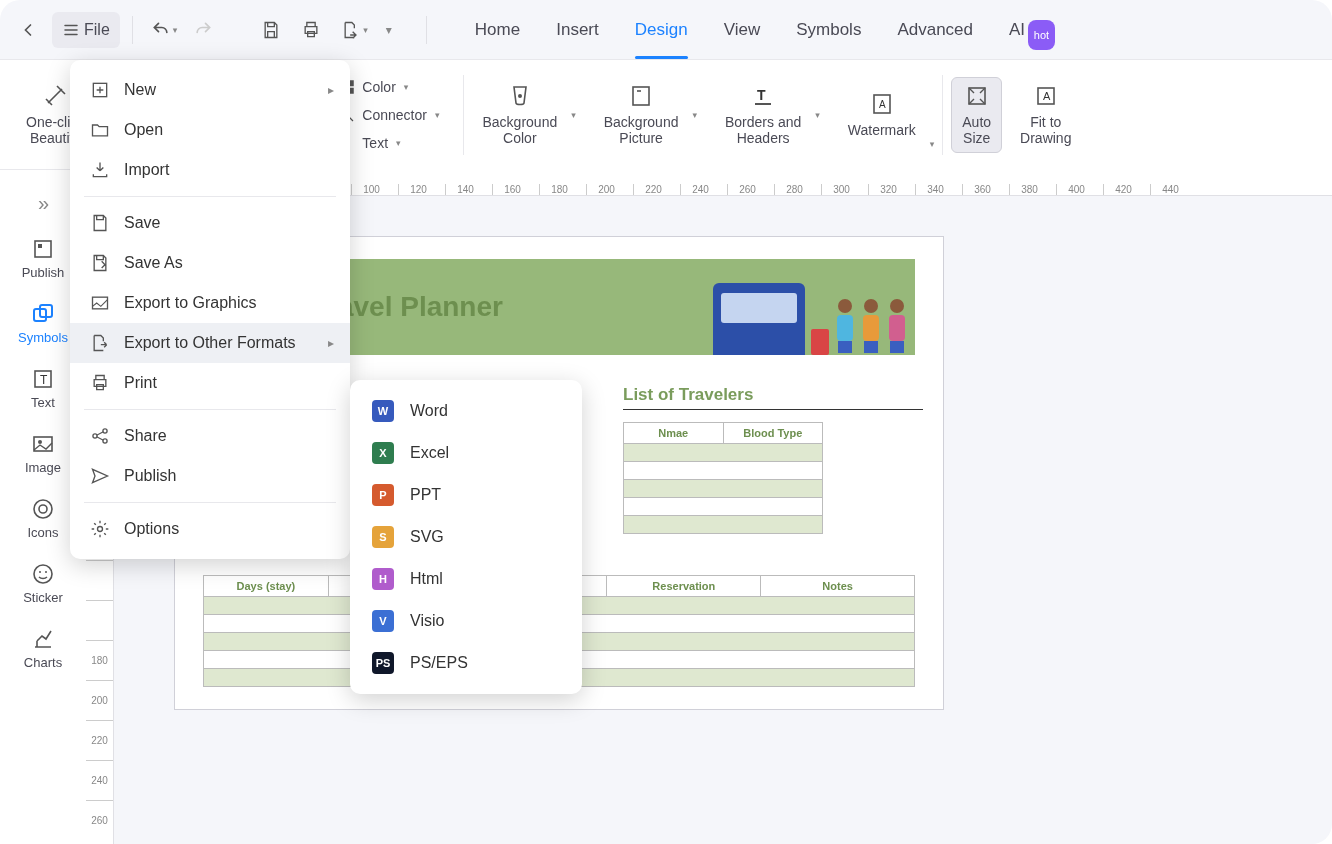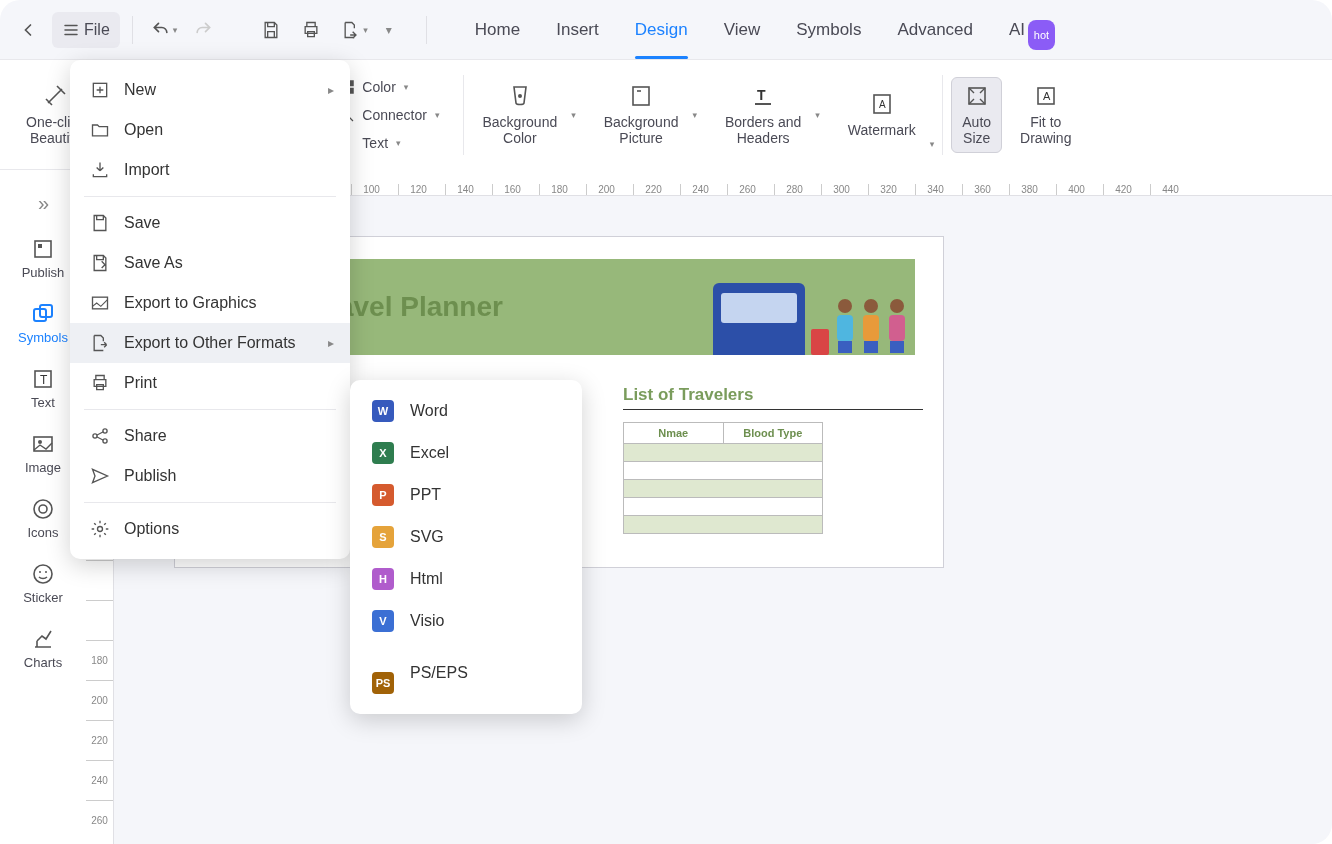--- a/index.html
+++ b/index.html
@@ -83,21 +83,21 @@
 .file-menu { position: absolute; left: 70px; top: 60px; width: 280px; background: #fff; border-radius: 10px; box-shadow: 0 6px 24px rgba(0,0,0,0.18); padding: 10px 0; z-index: 100; }
 .file-menu-item { display: flex; align-items: center; gap: 14px; padding: 10px 20px; font-size: 16px; color: #333; cursor: pointer; position: relative; }
 .file-menu-item.highlighted { background: #eef0f4; }
 .file-menu-item .chev { position: absolute; right: 16px; color: #888; font-size: 12px; }
 .file-menu-sep { height: 1px; background: #e8e8ec; margin: 6px 14px; }
 
 
 .export-submenu { position: absolute; left: 350px; top: 380px; width: 232px; background: #fff; border-radius: 10px; box-shadow: 0 6px 24px rgba(0,0,0,0.18); padding: 10px 0; z-index: 101; }
 .export-submenu .sub-item { display: flex; align-items: center; gap: 16px; padding: 10px 22px; font-size: 16px; color: #333; cursor: pointer; }
 .sub-item .fi { width: 22px; height: 22px; border-radius: 4px; display: inline-flex; align-items: center; justify-content: center; color: #fff; font-size: 11px; font-weight: bold; }
-.fi.word { background:#365abd;} .fi.excel{background:#2e7d4f;} .fi.ppt{background:#d55a2e;} .fi.svg{background:#e5a33a;} .fi.html{background:#b05ccc;} .fi.visio{background:#3b6fd4;} .fi.ps{background:#a16207;margin-top:20px;}
+.fi.word { background:#365abd;} .fi.excel{background:#2e7d4f;} .fi.ppt{background:#d55a2e;} .fi.svg{background:#e5a33a;} .fi.html{background:#b05ccc;} .fi.visio{background:#3b6fd4;} .fi.ps{background:#0f172a;}
 
 .icon-sm { width: 20px; height: 20px; display: inline-block; }
 svg { display: block; }
 </style>
 </head>
 <body>
 
 <div class="toolbar">
   <div class="tb-btn">
     <svg class="icon-sm" viewBox="0 0 24 24">
@@ -422,20 +422,34 @@
               </div>
             <div class="trow alt"></div>
               <div class="trow"></div>
               <div class="trow alt"></div>
               <div class="trow"></div>
               <div class="trow alt"></div>
           </div>
         </div>
       </div>
 
+      <div class="wide-table">
+        <div class="thead">
+          <div class="th" style="flex:0.8">Days (stay)</div>
+          <div class="th" style="flex:0.8">Nights (Stay)</div>
+          <div class="th">Lodging</div>
+          <div class="th">Reservation</div>
+          <div class="th">Notes</div>
+        </div>
+        <div class="trow alt"></div>
+          <div class="trow"></div>
+          <div class="trow alt"></div>
+          <div class="trow"></div>
+          <div class="trow alt"></div>
+      </div>
     </div>
   </div>
 </div>
 
 <div class="file-menu">
   <div class="file-menu-item">
       <svg width="20" height="20" viewBox="0 0 24 24">
         <rect x="4" y="4" width="16" height="16" stroke="#555" stroke-width="1.6" fill="none"></rect>
         <path d="M12 8v8M8 12h8" stroke="#555" stroke-width="1.6"></path>
       </svg>

